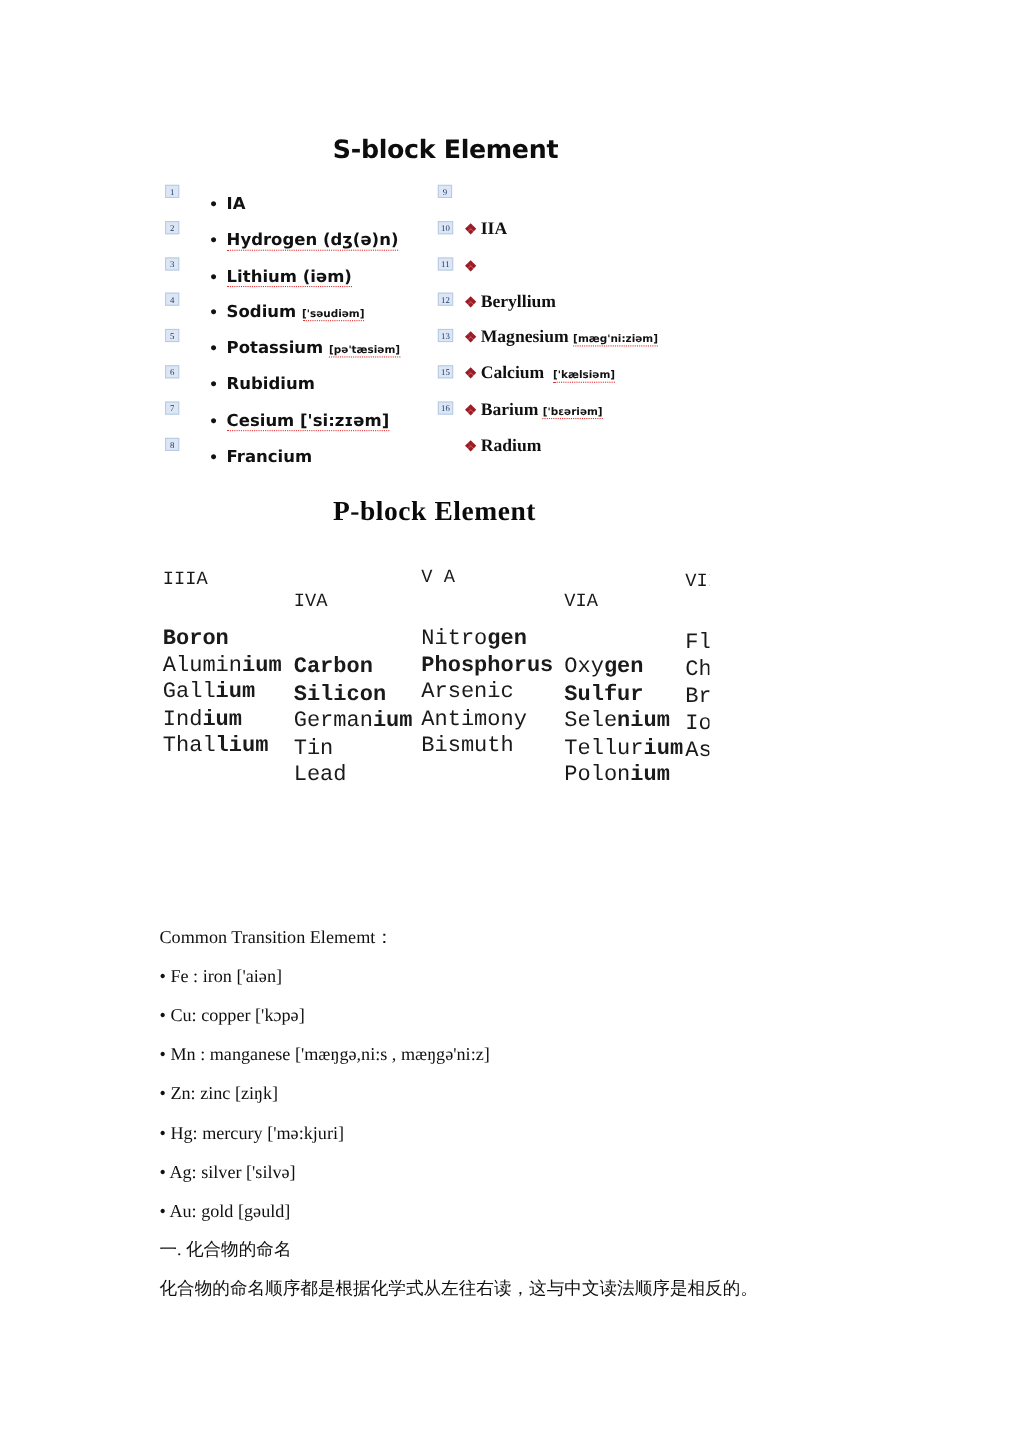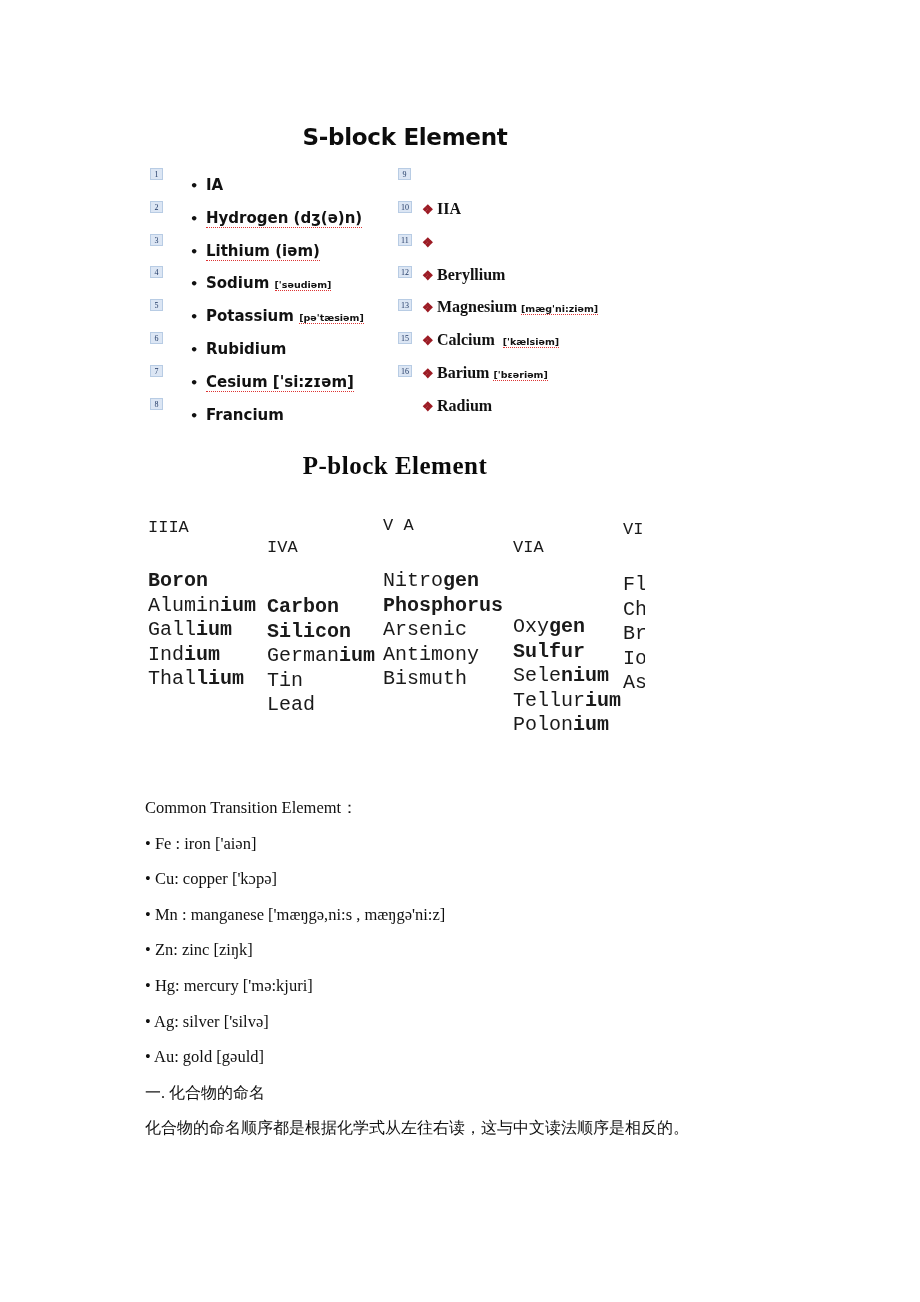--- a/index.html
+++ b/index.html
@@ -168,21 +168,21 @@
     white-space: nowrap;
   }
   .pcol .pitem.b { font-weight: bold; }
   .pcol .pitem .bsuf { font-weight: bold; }
   .pblock-slide .pcol { z-index: 2; }
 
   
   .bodytext {
     position: absolute;
     left: 145px;
-    top: 790px;
+    top: 834px;
     width: 700px;
     font-family: "Liberation Serif", "DejaVu Serif", serif;
     font-size: 16.5px;
     color: #101010;
   }
   .bodytext .line {
     height: 35.6px;
     line-height: 35.6px;
     white-space: nowrap;
   }
@@ -290,21 +290,21 @@
       <div class="phead">IVA</div>
       <div class="pitem b" style="margin-top:38px;"><span>Carbon</span><span class="bsuf"></span></div>
       <div class="pitem b"><span>Silicon</span><span class="bsuf"></span></div>
       <div class="pitem"><span>German</span><span class="bsuf">ium</span></div>
       <div class="pitem"><span>Tin</span><span class="bsuf"></span></div>
       <div class="pitem"><span>Lead</span><span class="bsuf"></span></div>
     </div>
 
     <div class="pcol" style="left:368px; top:98px;">
       <div class="phead">VIA</div>
-      <div class="pitem" style="margin-top:58px;"><span>Oxy</span><span class="bsuf">gen</span></div>
+      <div class="pitem" style="margin-top:38px;"><span>Oxy</span><span class="bsuf">gen</span></div>
       <div class="pitem b"><span>Sulfur</span><span class="bsuf"></span></div>
       <div class="pitem"><span>Sele</span><span class="bsuf">nium</span></div>
       <div class="pitem"><span>Tellur</span><span class="bsuf">ium</span></div>
       <div class="pitem"><span>Polon</span><span class="bsuf">ium</span></div>
     </div>
 
     <div class="pcol" style="left:478px; top:80px;">
       <div class="phead">VII</div>
       <div class="pitem" style="margin-top:34px;"><span>Flu</span><span class="bsuf"></span></div>
       <div class="pitem"><span>Chl</span><span class="bsuf"></span></div>

